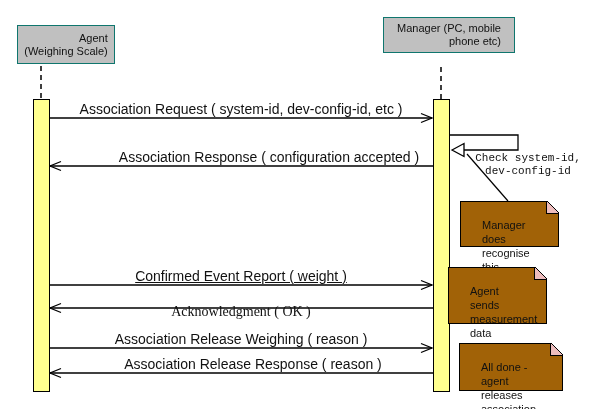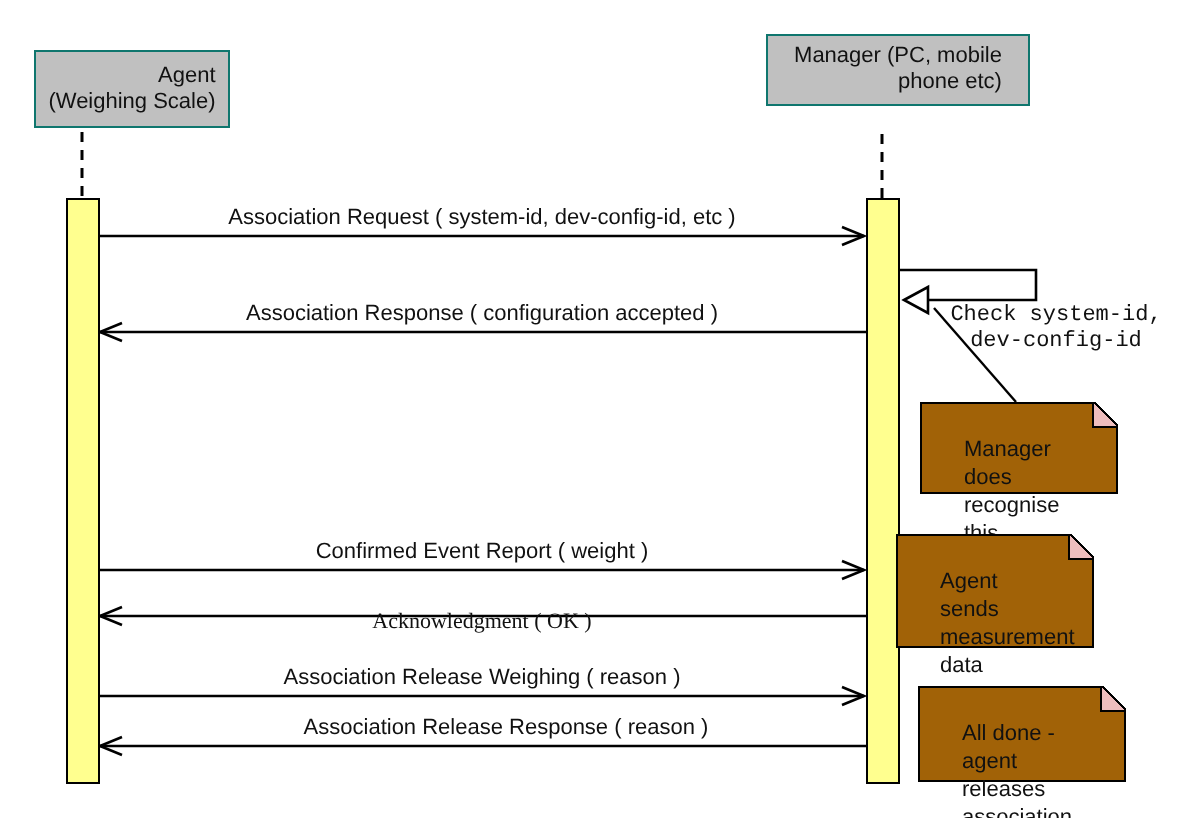--- a/index.html
+++ b/index.html
@@ -26,21 +26,21 @@
     position:absolute;
     width:15px;
     background:#FFFF8F;
     border:1px solid #000;
     box-sizing:content-box;
   }
   .msg-label{
     position:absolute;
     left:49px;width:384px;
     text-align:center;
-    font-size:11px;line-height:13px;
+    font-size:14px;line-height:13px;
     height:14px;
   }
   .self-label{
     position:absolute;
     left:468px;top:152px;width:120px;
     text-align:center;
     font-size:11px;line-height:13px;
     white-space:pre-line;
     font-family:Liberation Mono, monospace;
   }
@@ -112,22 +112,22 @@
   <div class="actor" style="left:17px;top:25px;width:98px;height:39px;">Agent
 (Weighing Scale)</div>
 
   <div class="actor" style="left:383px;top:17px;width:132px;height:36px;">Manager (PC, mobile
 phone etc)</div>
 
   <div class="bar" style="left:33px;top:99px;height:291px;"></div>
   <div class="bar" style="left:433px;top:99px;height:291px;"></div>
 
   <div class="msg-label" style="top:103px;">Association Request ( system-id, dev-config-id, etc )</div>
-  <div class="msg-label" style="top:151px;">Association Response ( configuration accepted )</div>
-  <div class="msg-label" style="top:270px;">Confirmed Event Report ( weight )</div>
+  <div class="msg-label" style="top:151px;padding-left:28px;">Association Response ( configuration accepted )</div>
+  <div class="msg-label" style="top:270px;text-decoration:underline;">Confirmed Event Report ( weight )</div>
   <div class="msg-label" style="top:305px;font-family:Liberation Serif, serif;">Acknowledgment ( OK )</div>
   <div class="msg-label" style="top:333px;">Association Release Weighing ( reason )</div>
   <div class="msg-label" style="top:358px;margin-left:12px;">Association Release Response ( reason )</div>
 
   <div class="self-label">Check system-id,
 dev-config-id</div>
 
   <div class="note" style="left:460px;top:201px;width:99px;height:46px;">
     <span>Manager does
 recognise

